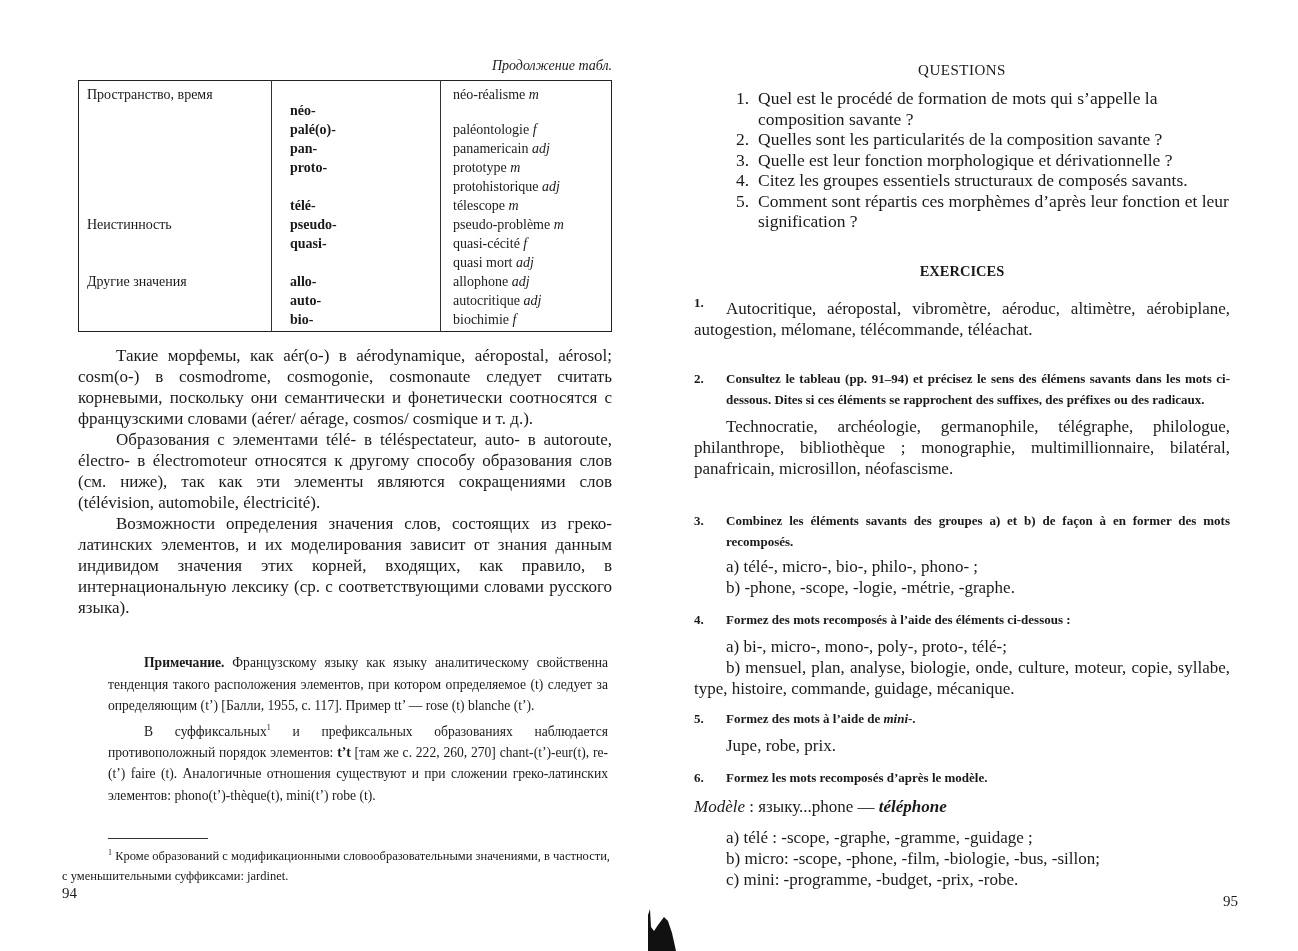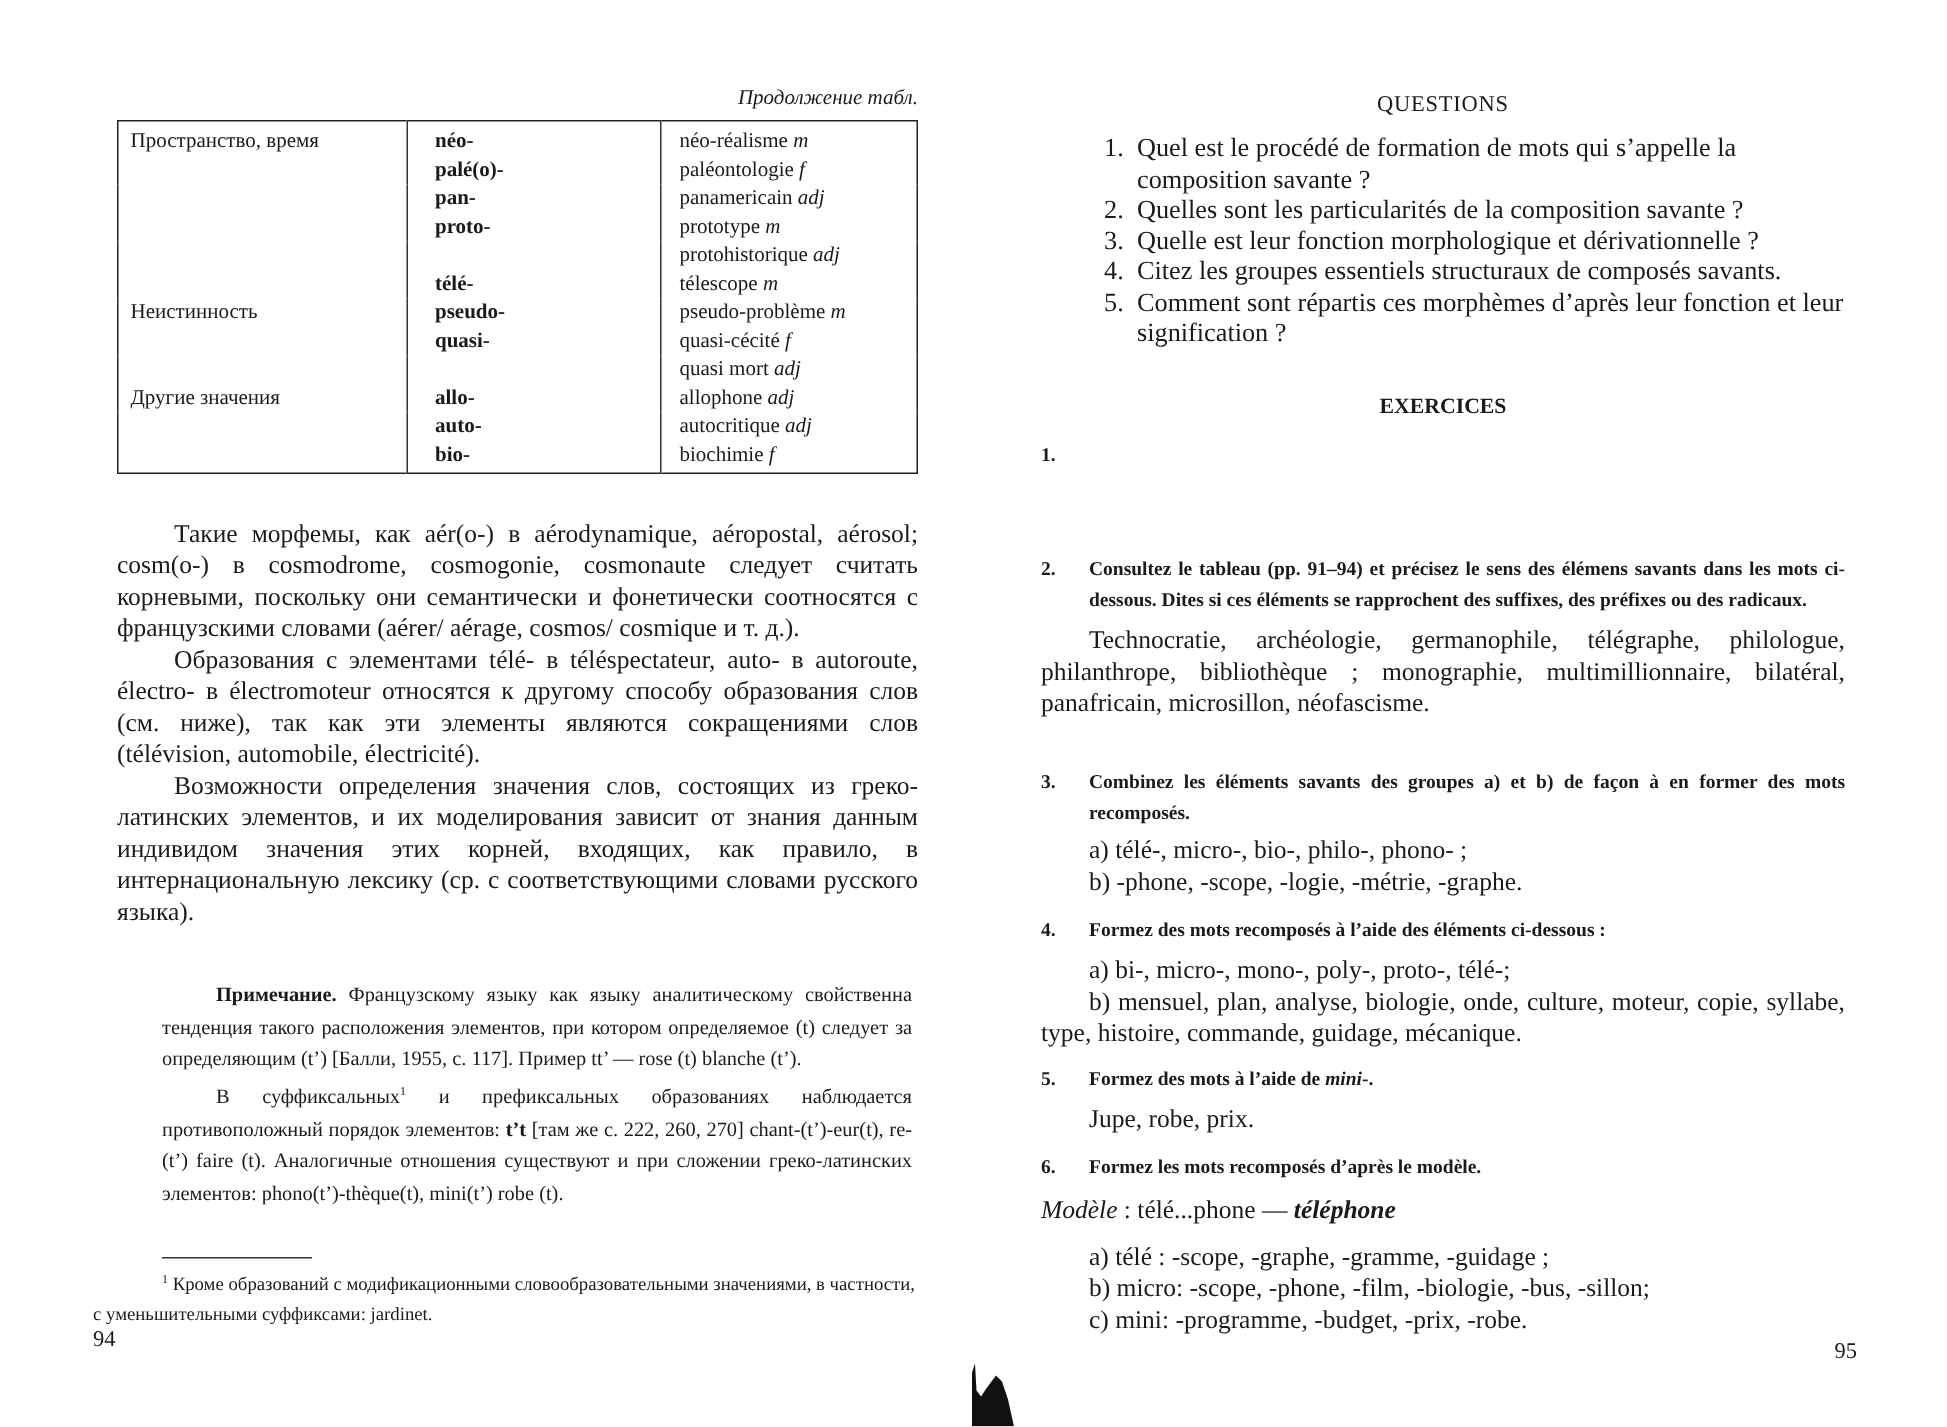--- a/index.html
+++ b/index.html
@@ -66,21 +66,21 @@
 </style>
 </head>
 <body>
 
 <div class="page left">
   <div class="tbl-caption">Продолжение табл.</div>
   <table class="morph">
     <tbody id="morph-body">
         <tr>
           <td class="c1" style="padding-top: 4px;">Пространство, время</td>
-          <td class="c2" style="padding-top: 4px;">néo-</td>
+          <td class="c2" style="padding-top: 20px;">néo-</td>
           <td class="c3" style="padding-top: 4px;"><span>néo-réalisme</span> <i>m</i></td>
         </tr>
         <tr>
           <td class="c1"></td>
           <td class="c2">palé(o)-</td>
           <td class="c3"><span>paléontologie</span> <i>f</i></td>
         </tr>
         <tr>
           <td class="c1"></td>
           <td class="c2">pan-</td>
@@ -159,20 +159,23 @@
       <li><span class="qn">2.</span><span>Quelles sont les particularités de la composition savante ?</span></li>
       <li><span class="qn">3.</span><span>Quelle est leur fonction morphologique et dérivationnelle ?</span></li>
       <li><span class="qn">4.</span><span>Citez les groupes essentiels structuraux de composés savants.</span></li>
       <li><span class="qn">5.</span><span>Comment sont répartis ces morphèmes d’après leur fonction et leur signification ?</span></li>
     </ol>
 
   <div class="ex-title">EXERCICES</div>
 
   <div class="ex ex1">
     <div class="head"><span class="num">1.</span></div>
+    <div class="body">
+        <p>Autocritique, aéropostal, vibromètre, aéroduc, altimètre, aérobiplane, autogestion, mélomane, télécommande, téléachat.</p>
+      </div>
   </div>
 
   <div class="ex ex2">
     <div class="head"><span class="num">2.</span><span>Consultez le tableau (pp. 91–94) et précisez le sens des élémens savants dans les mots ci-dessous. Dites si ces éléments se rapprochent des suffixes, des préfixes ou des radicaux.</span></div>
     <div class="body">
         <p>Technocratie, archéologie, germanophile, télégraphe, philologue, philanthrope, bibliothèque ; monographie, multimillionnaire, bilatéral, panafricain, microsillon, néofascisme.</p>
       </div>
   </div>
 
   <div class="ex ex3">
@@ -193,21 +196,21 @@
 
   <div class="ex ex5">
     <div class="head"><span class="num">5.</span><span>Formez des mots à l’aide de </span><i>mini</i><span>-.</span></div>
     <div class="body">
         <p class="noind">Jupe, robe, prix.</p>
       </div>
   </div>
 
   <div class="ex ex6">
     <div class="head"><span class="num">6.</span><span>Formez les mots recomposés d’après le modèle.</span></div>
-    <div class="model"><i>Modèle</i><span> : télé...phone — </span><b>téléphone</b></div>
+    <div class="model"><i>Modèle</i><span> : языку...phone — </span><b>téléphone</b></div>
     <div class="body">
       <p class="noind">a) télé : -scope, -graphe, -gramme, -guidage ;</p>
       <p class="noind">b) micro: -scope, -phone, -film, -biologie, -bus, -sillon;</p>
       <p class="noind">c)  mini: -programme, -budget, -prix, -robe.</p>
     </div>
   </div>
 
   <div class="pnum-right">95</div>
 </div>
 

